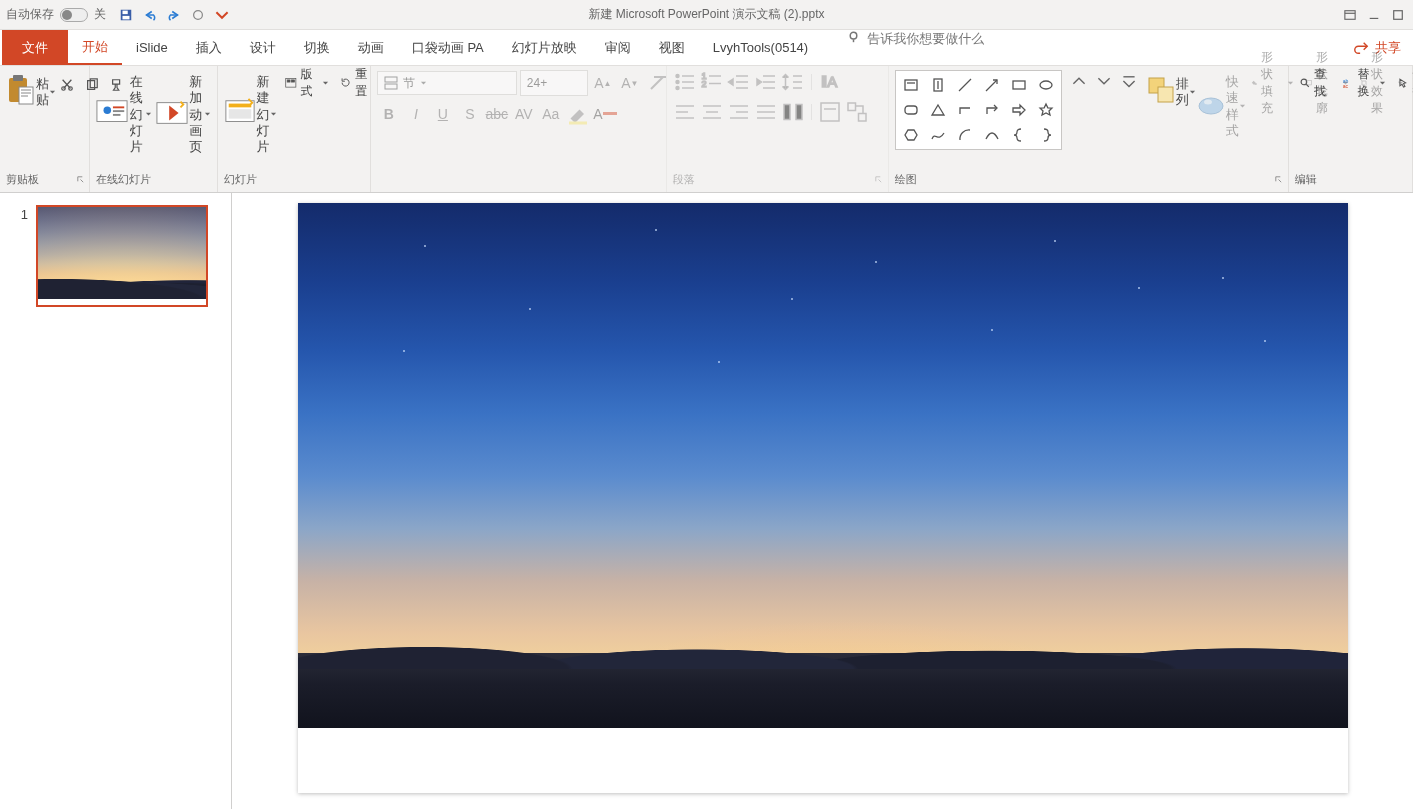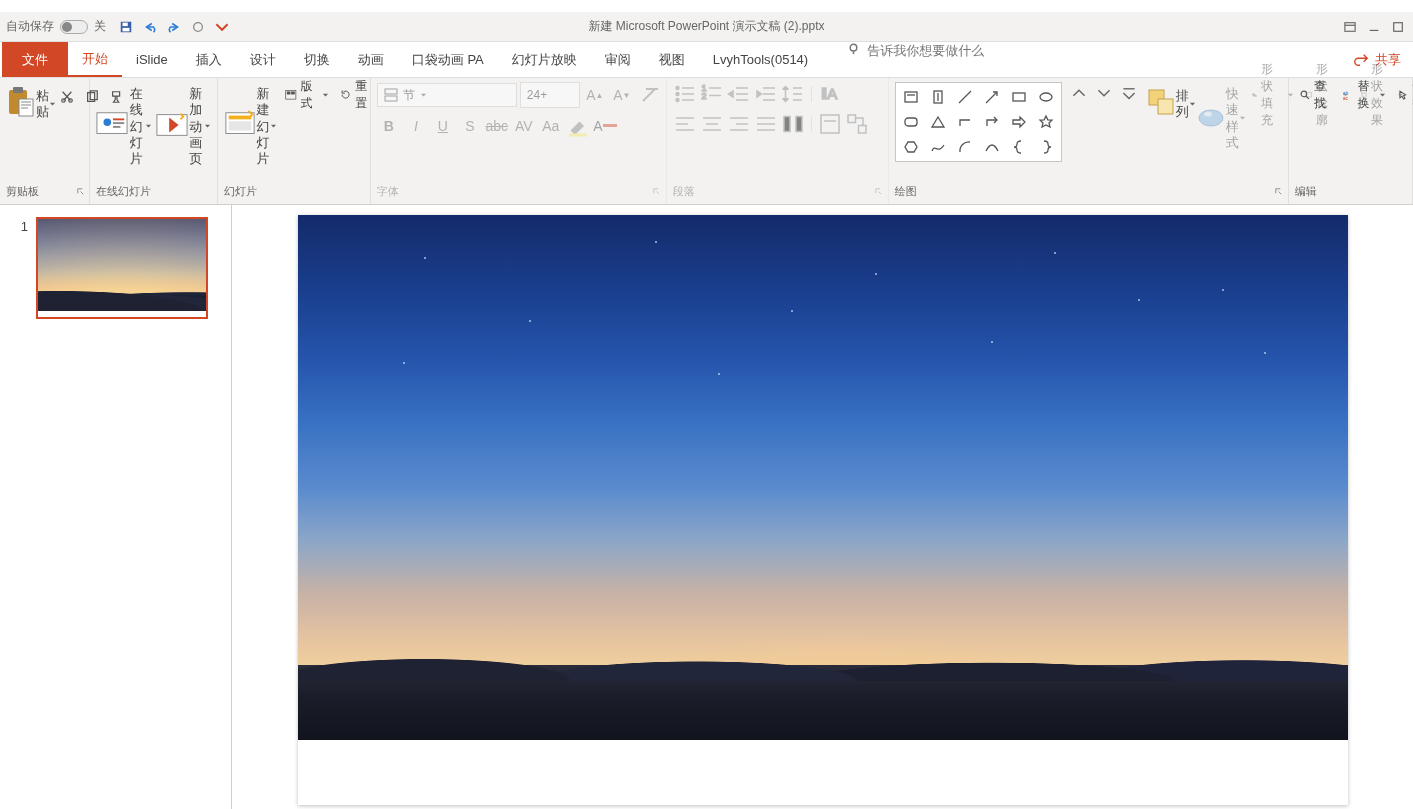--- a/index.html
+++ b/index.html
@@ -1,19 +1,19 @@
 <!DOCTYPE html>
 <html><head>
 <meta charset="utf-8">
 <style>
 * { margin:0; padding:0; box-sizing:border-box; font-family:"Microsoft YaHei","Segoe UI",sans-serif; -webkit-font-smoothing:antialiased; }
 body { background:#fff; width:1413px; height:809px; overflow:hidden; font-size:12px; color:#444; user-select:none; }
 
 
-.titlebar { height:30px; background:#f3f2f1; display:flex; align-items:center; padding:0 6px; border-bottom:1px solid #e1dfdd; position:relative;margin-top:12px; }
+.titlebar { height:30px; background:#f3f2f1; display:flex; align-items:center; padding:0 6px; border-bottom:1px solid #e1dfdd; position:relative; }
 .titlebar .qat { display:flex; align-items:center; gap:4px; }
 .titlebar .title { position:absolute; left:50%; transform:translateX(-50%); font-size:12px; color:#666; }
 .titlebar .wincontrols { margin-left:auto; display:flex; gap:6px; color:#666; }
 .titlebar .autosave { display:flex; align-items:center; gap:6px; color:#666; font-size:12px; margin-right:10px; }
 .switch { width:28px; height:14px; border:1px solid #aaa; border-radius:7px; position:relative; background:#eee; }
 .switch::after { content:""; position:absolute; width:10px; height:10px; border-radius:50%; background:#888; top:1px; left:1px; }
 .qat-btn { width:20px; height:20px; display:flex; align-items:center; justify-content:center; color:#444; cursor:pointer; }
 .qat-btn svg { width:14px; height:14px; }
 
 
@@ -38,21 +38,21 @@
 .bigbtn.wide { width:56px; }
 .smallbtn { width:22px; height:22px; display:flex; align-items:center; justify-content:center; cursor:pointer; color:#555; }
 .smallbtn svg { width:14px; height:14px; }
 .stack { display:flex; flex-direction:row; gap:3px; }
 .row { display:flex; align-items:center; gap:3px; }
 .rowbtn { display:flex; align-items:center; gap:4px; height:22px; padding:0 4px; font-size:12px; color:#444; cursor:pointer; }
 .rowbtn .ico { width:16px; height:16px; display:flex; align-items:center; justify-content:center; }
 .dd { width:8px; display:flex; align-items:center; justify-content:center; }
 .dd svg { width:7px; height:7px; fill:#666; }
 .font-name { width:140px; height:24px; border:1px solid #c8c6c4; background:#fff; font-size:12px; padding:0 6px; display:flex; align-items:center; }
-.font-size { width:60px; height:24px; border:1px solid #c8c6c4; background:#fff; font-size:12px; padding:12px 6px; display:flex; align-items:center; color:#333; }
+.font-size { width:68px; height:24px; border:1px solid #c8c6c4; background:#fff; font-size:12px; padding:12px 6px; display:flex; align-items:center; color:#333; }
 .fmt-btn { width:24px; height:24px; display:flex; align-items:center; justify-content:center; color:#666; cursor:pointer; font-size:14px; }
 .shape-grid { display:grid; grid-template-columns:repeat(6,26px); grid-auto-rows:24px; gap:1px; background:#fff; border:1px solid #c8c6c4; padding:2px; }
 .shape-cell { display:flex; align-items:center; justify-content:center; cursor:pointer; }
 .shape-cell svg { width:16px; height:16px; stroke:#555; fill:none; stroke-width:1.3; }
 .vline { width:1px; background:#d0cfce; margin:4px 3px; align-self:stretch; }
 .disabled { opacity:.45; pointer-events:none; }
 
 
 .workspace { display:flex; height:calc(809px - 30px - 36px - 127px); background:#fff; }
 .thumb-pane { width:232px; background:#fff; border-right:1px solid #d0cfce; padding:12px 16px; }
@@ -355,28 +355,20 @@
               <path d="M3 11l6-6 3 3-6 6z" fill="#888"></path>
               <rect x="2" y="13" width="12" height="2" fill="#f3e36b"></rect>
             </svg>
           </div>
         <div class="fmt-btn">
             <span style="color:#444">A</span>
             <div style="width:14px;height:3px;background:#d24726;margin-top:-2px"></div>
           </div>
       </div>
     </div>
-    <div class="group-label">
-      <span>字体</span>
-      <span class="launcher">
-          <svg viewBox="0 0 10 10">
-            <path d="M2 2h5M2 2v5M5 5l3 3"></path>
-          </svg>
-        </span>
-    </div>
   </div>
 
   <div class="group disabled" style="min-width:222px">
     <div class="group-body" style="flex-direction:column;gap:6px">
       <div class="row">
         <div class="fmt-btn">
             <svg viewBox="0 0 16 16" stroke="#888">
               <circle cx="3" cy="4" r="1" fill="#888"></circle>
               <line x1="6" y1="4" x2="14" y2="4"></line>
               <circle cx="3" cy="8" r="1" fill="#888"></circle>

